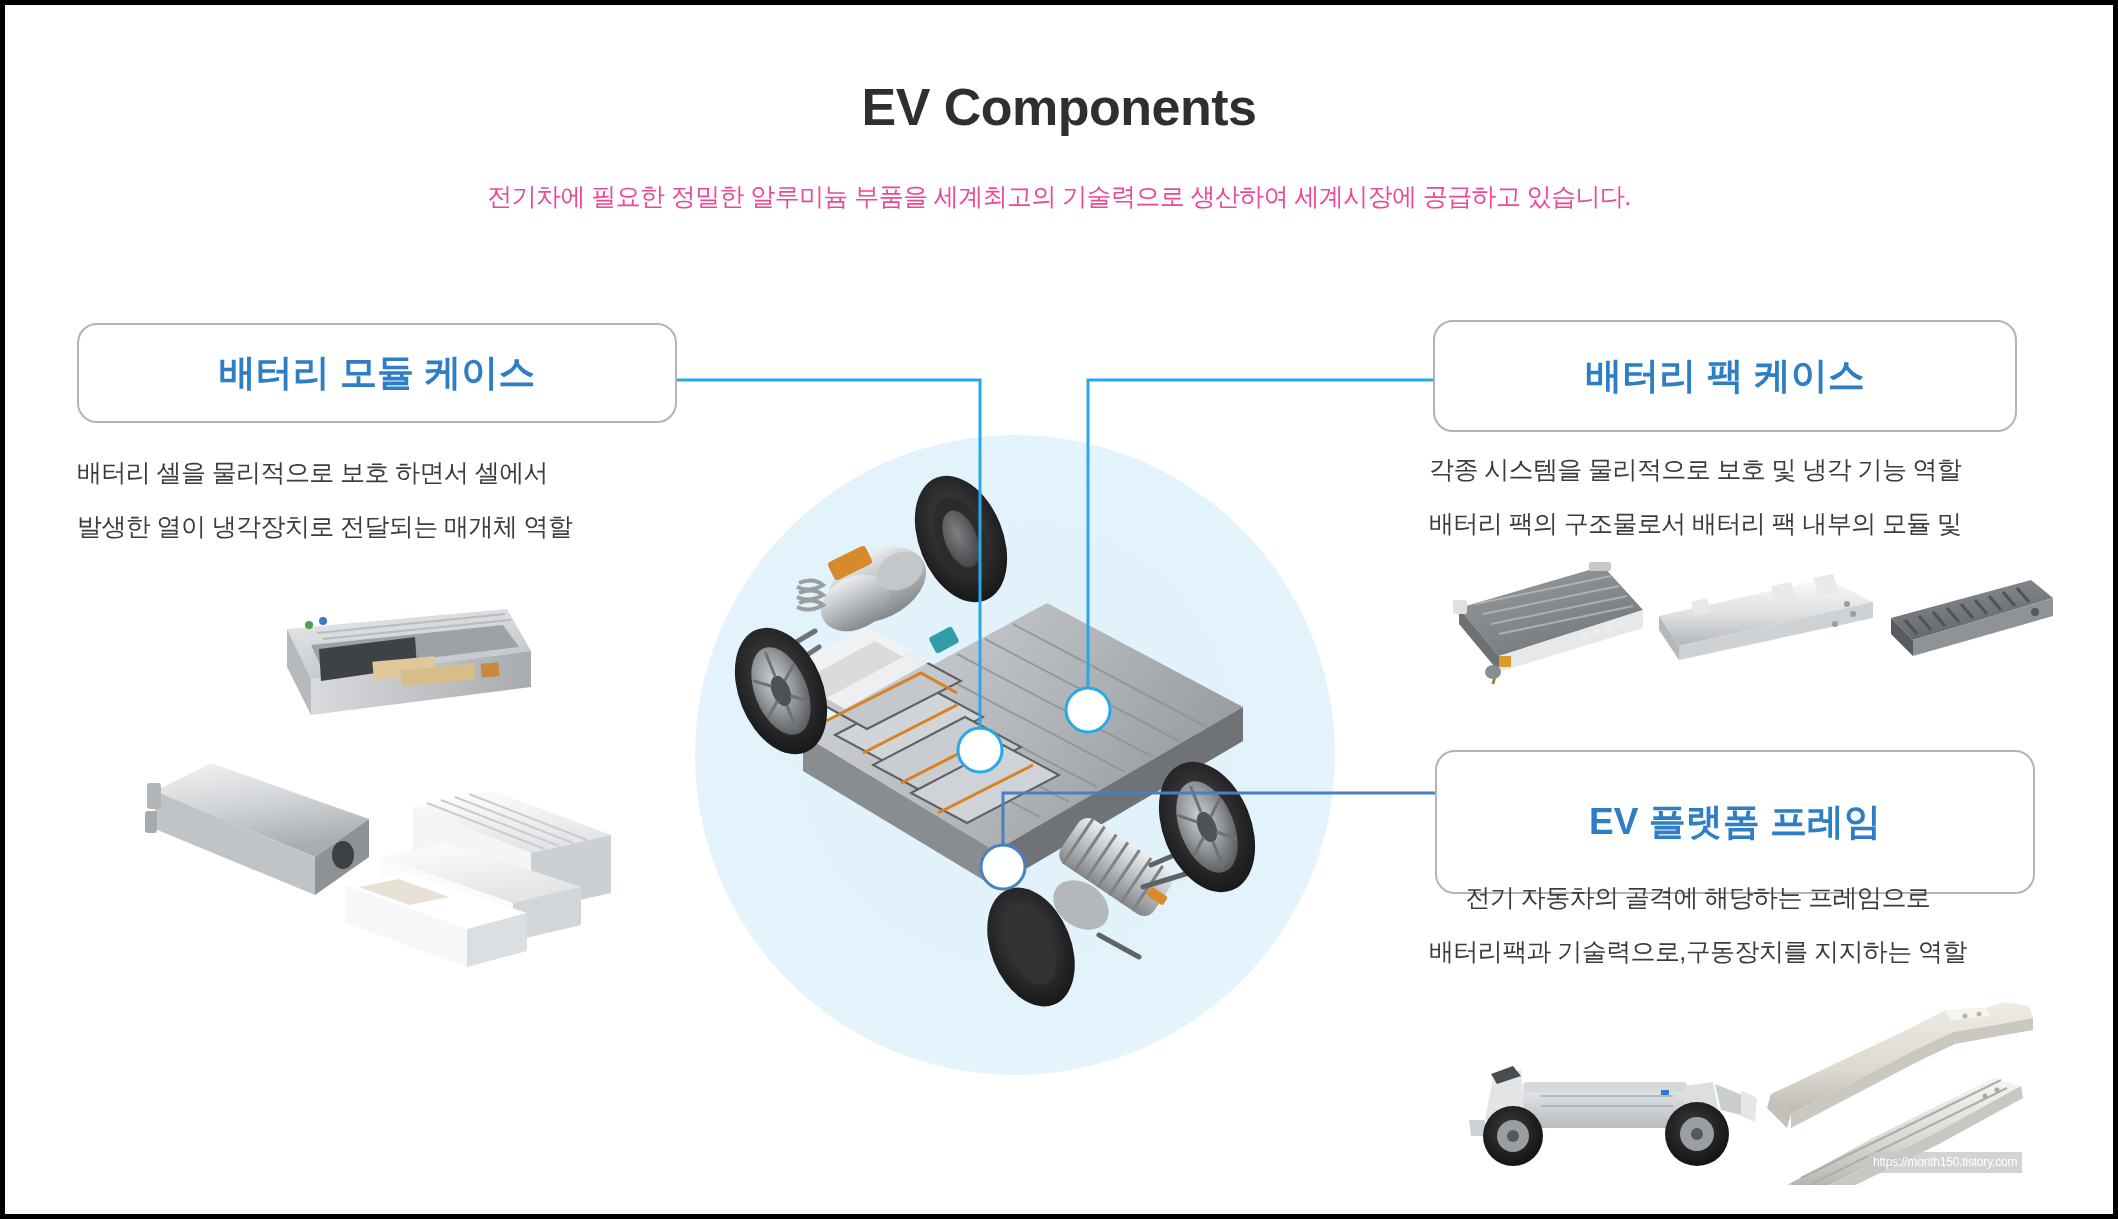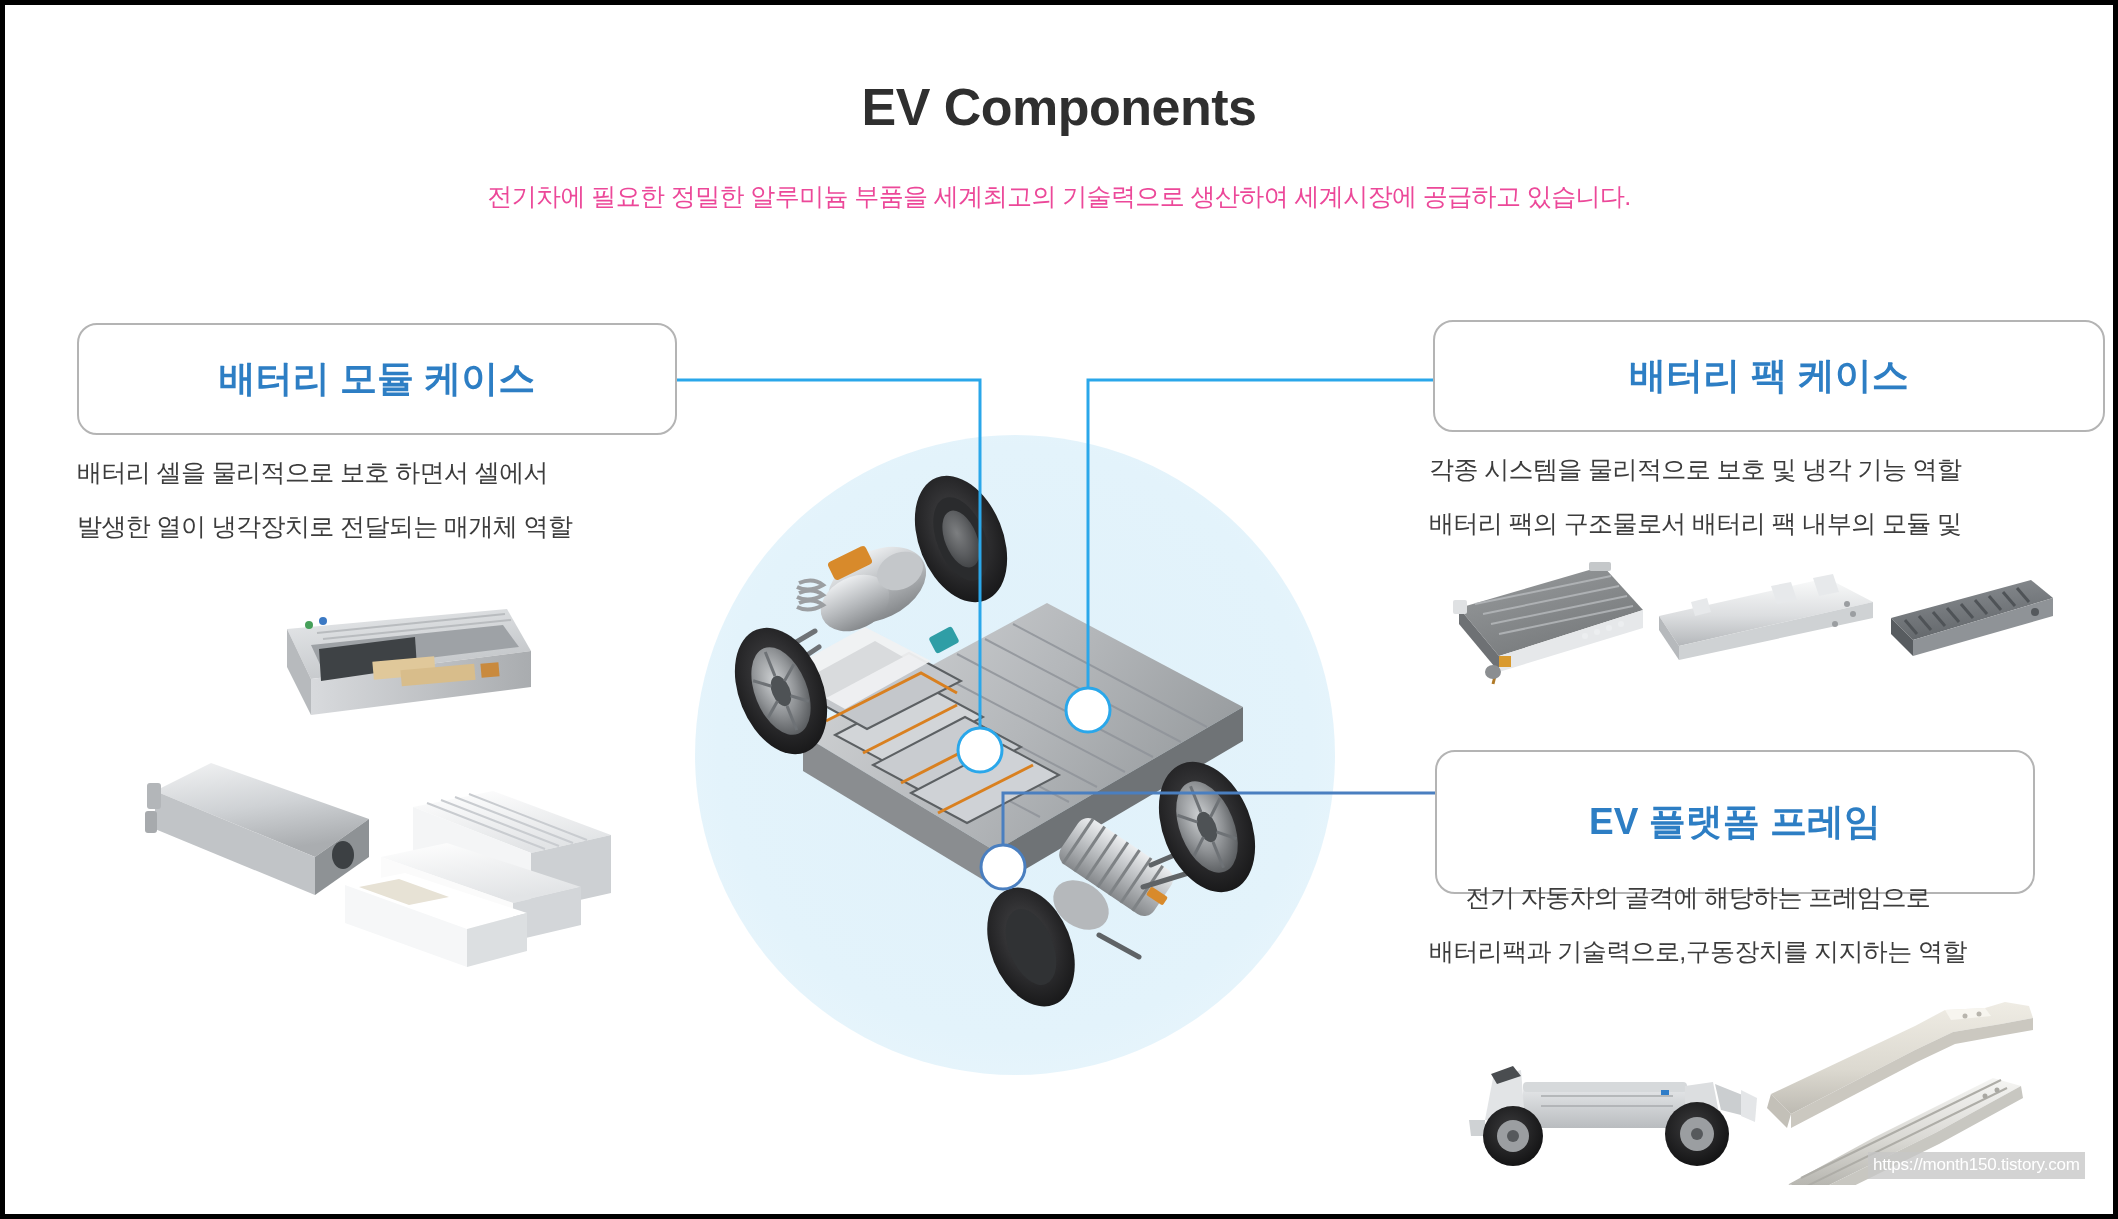--- a/index.html
+++ b/index.html
@@ -60,22 +60,22 @@
     border-radius: 20px;
     background: #ffffff;
     display: flex; align-items: center; justify-content: center;
   }
   .card-title {
     font-size: 37px; font-weight: bold; letter-spacing: 0px;
     color: #2d7ec4;
     text-shadow: 1px 1px 0 rgba(255,255,255,0.85);
     white-space: nowrap;
   }
-  #card-module  { left: 72px;  top: 318px; width: 600px; height: 112px; }
-  #card-pack    { left: 1428px; top: 315px; width: 672px; height: 112px; }
+  #card-module  { left: 72px;  top: 318px; width: 600px; height: 100px; }
+  #card-pack    { left: 1428px; top: 315px; width: 584px; height: 112px; }
   #card-frame   { left: 1430px; top: 745px; width: 600px; height: 144px; }
 
   
   .desc {
     position: absolute;
     font-size: 25px; font-weight: 400; letter-spacing: -0.6px;
     line-height: 54px; color: #3c3c3c;
     white-space: nowrap;
   }
   #desc-module { left: 72px;  top: 440px; }
@@ -87,21 +87,21 @@
   #prod-module { left: 110px;  top: 580px;  width: 520px; height: 390px; }
   #prod-pack   { left: 1430px; top: 555px;  width: 620px; height: 175px; }
   #prod-frame  { left: 1440px; top: 965px;  width: 620px; height: 215px; }
 
   
   #watermark {
     position: absolute; left: 1863px; top: 1147px;
     padding: 3px 5px 4px 5px;
     background: rgba(198,198,198,0.78);
     color: #ffffff;
-    font-size: 17px; letter-spacing: -0.2px;
+    font-size: 12px; letter-spacing: -0.2px;
     white-space: nowrap;
   }
 </style>
 </head>
 <body>
 
 <div id="page">
 
   <div id="page-title">EV Components</div>
   <div id="page-subtitle">전기차에 필요한 정밀한 알루미늄 부품을 세계최고의 기술력으로 생산하여 세계시장에 공급하고 있습니다.</div>

